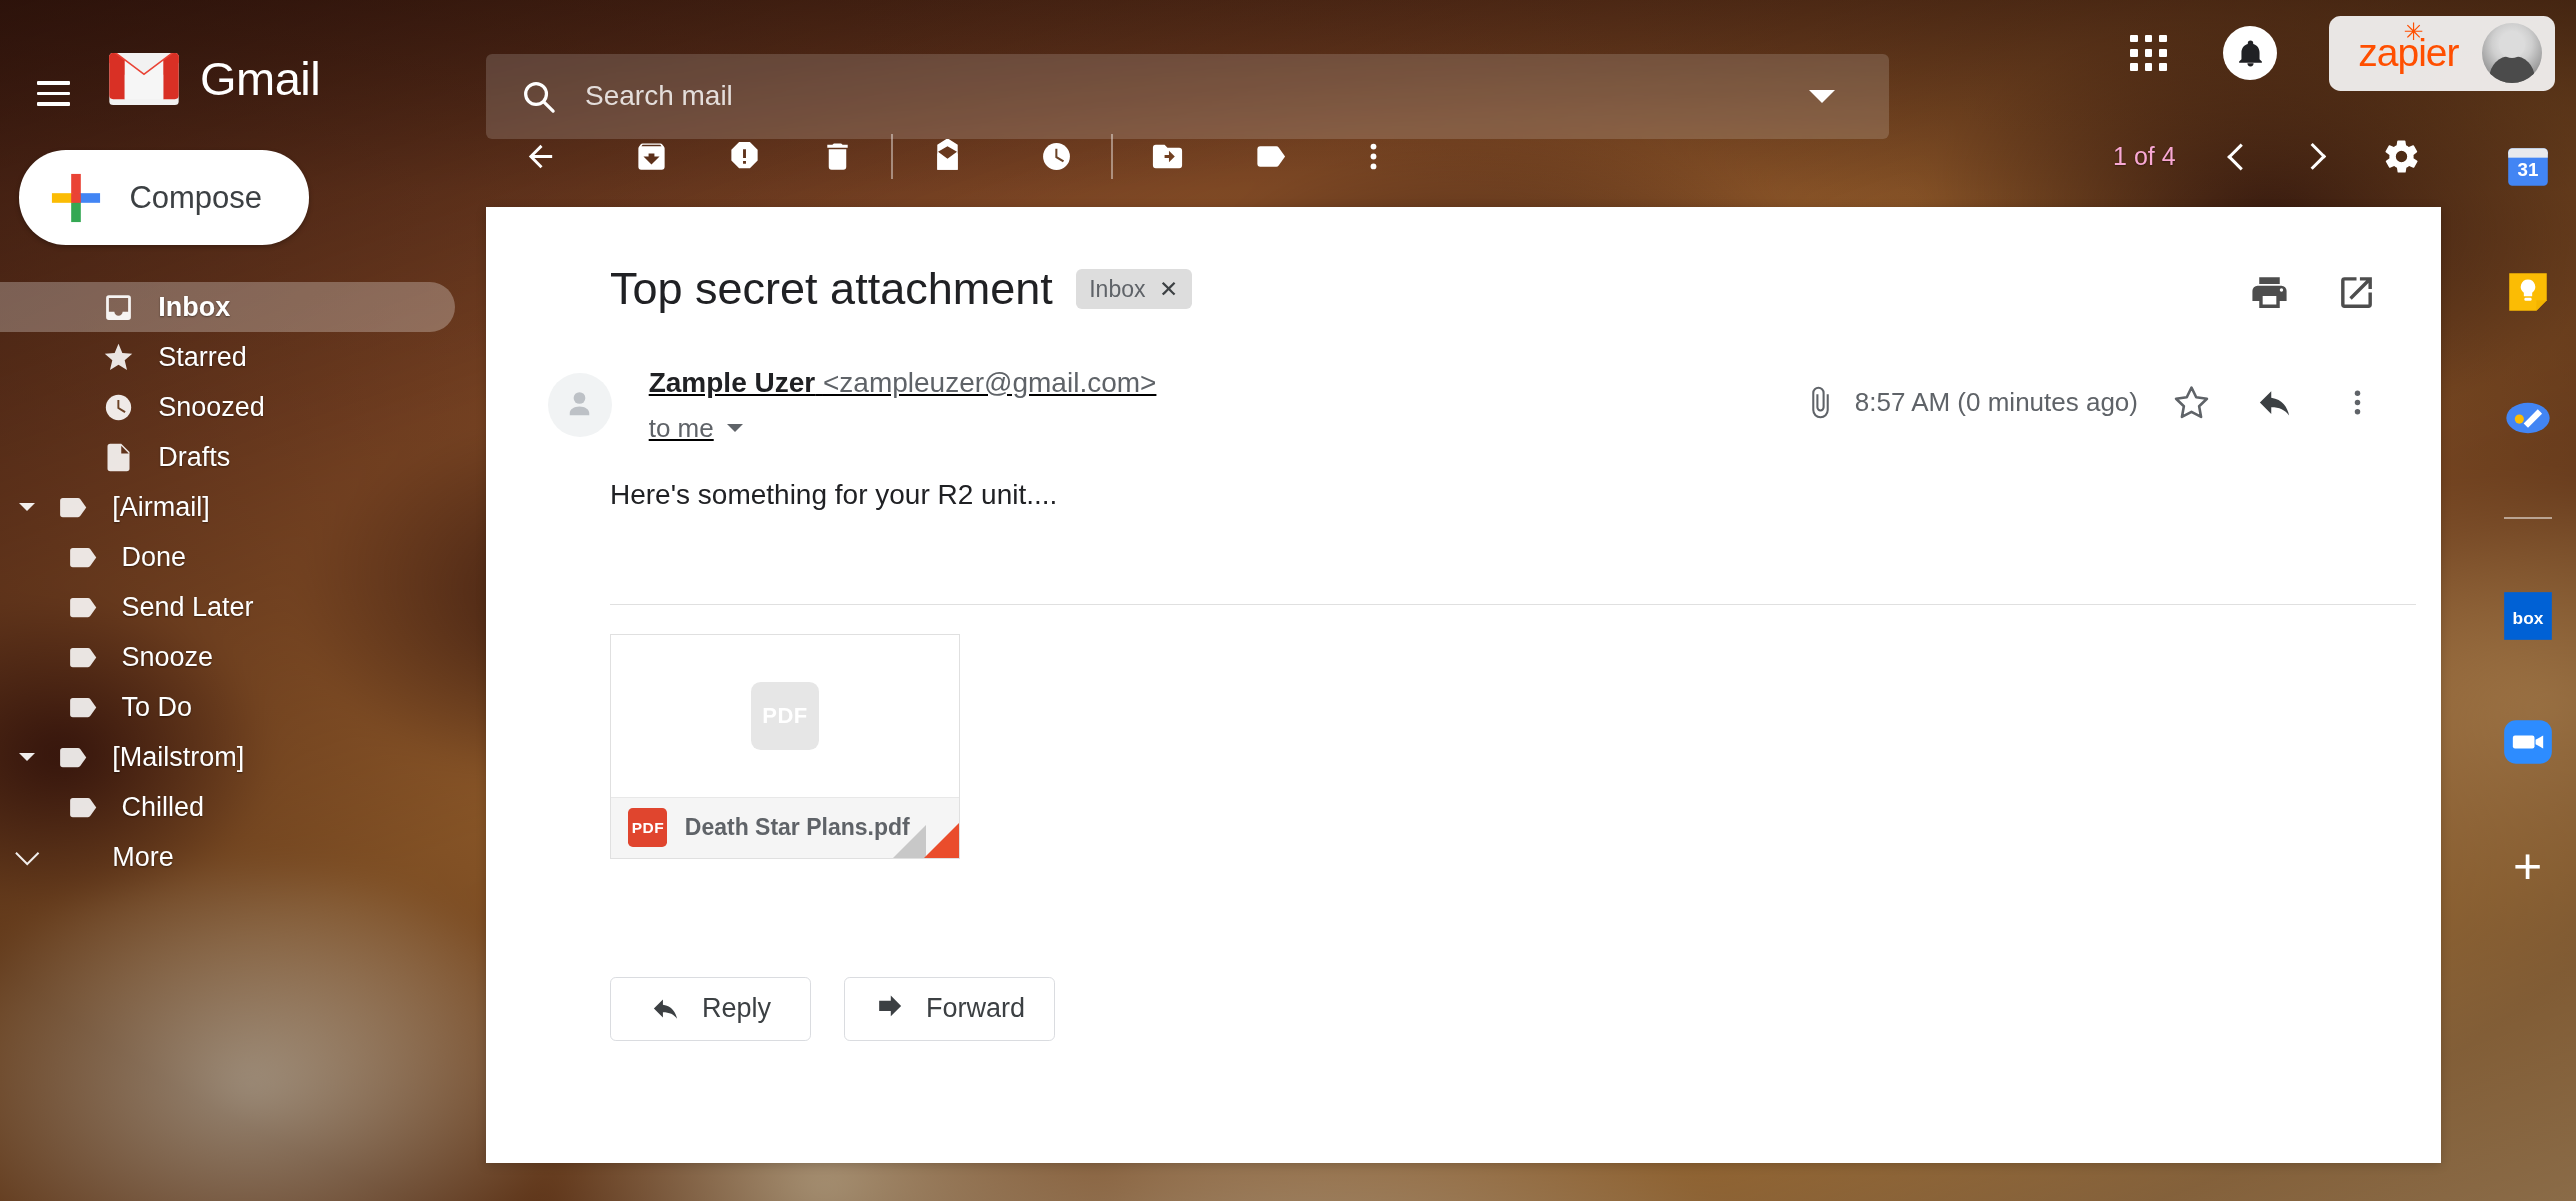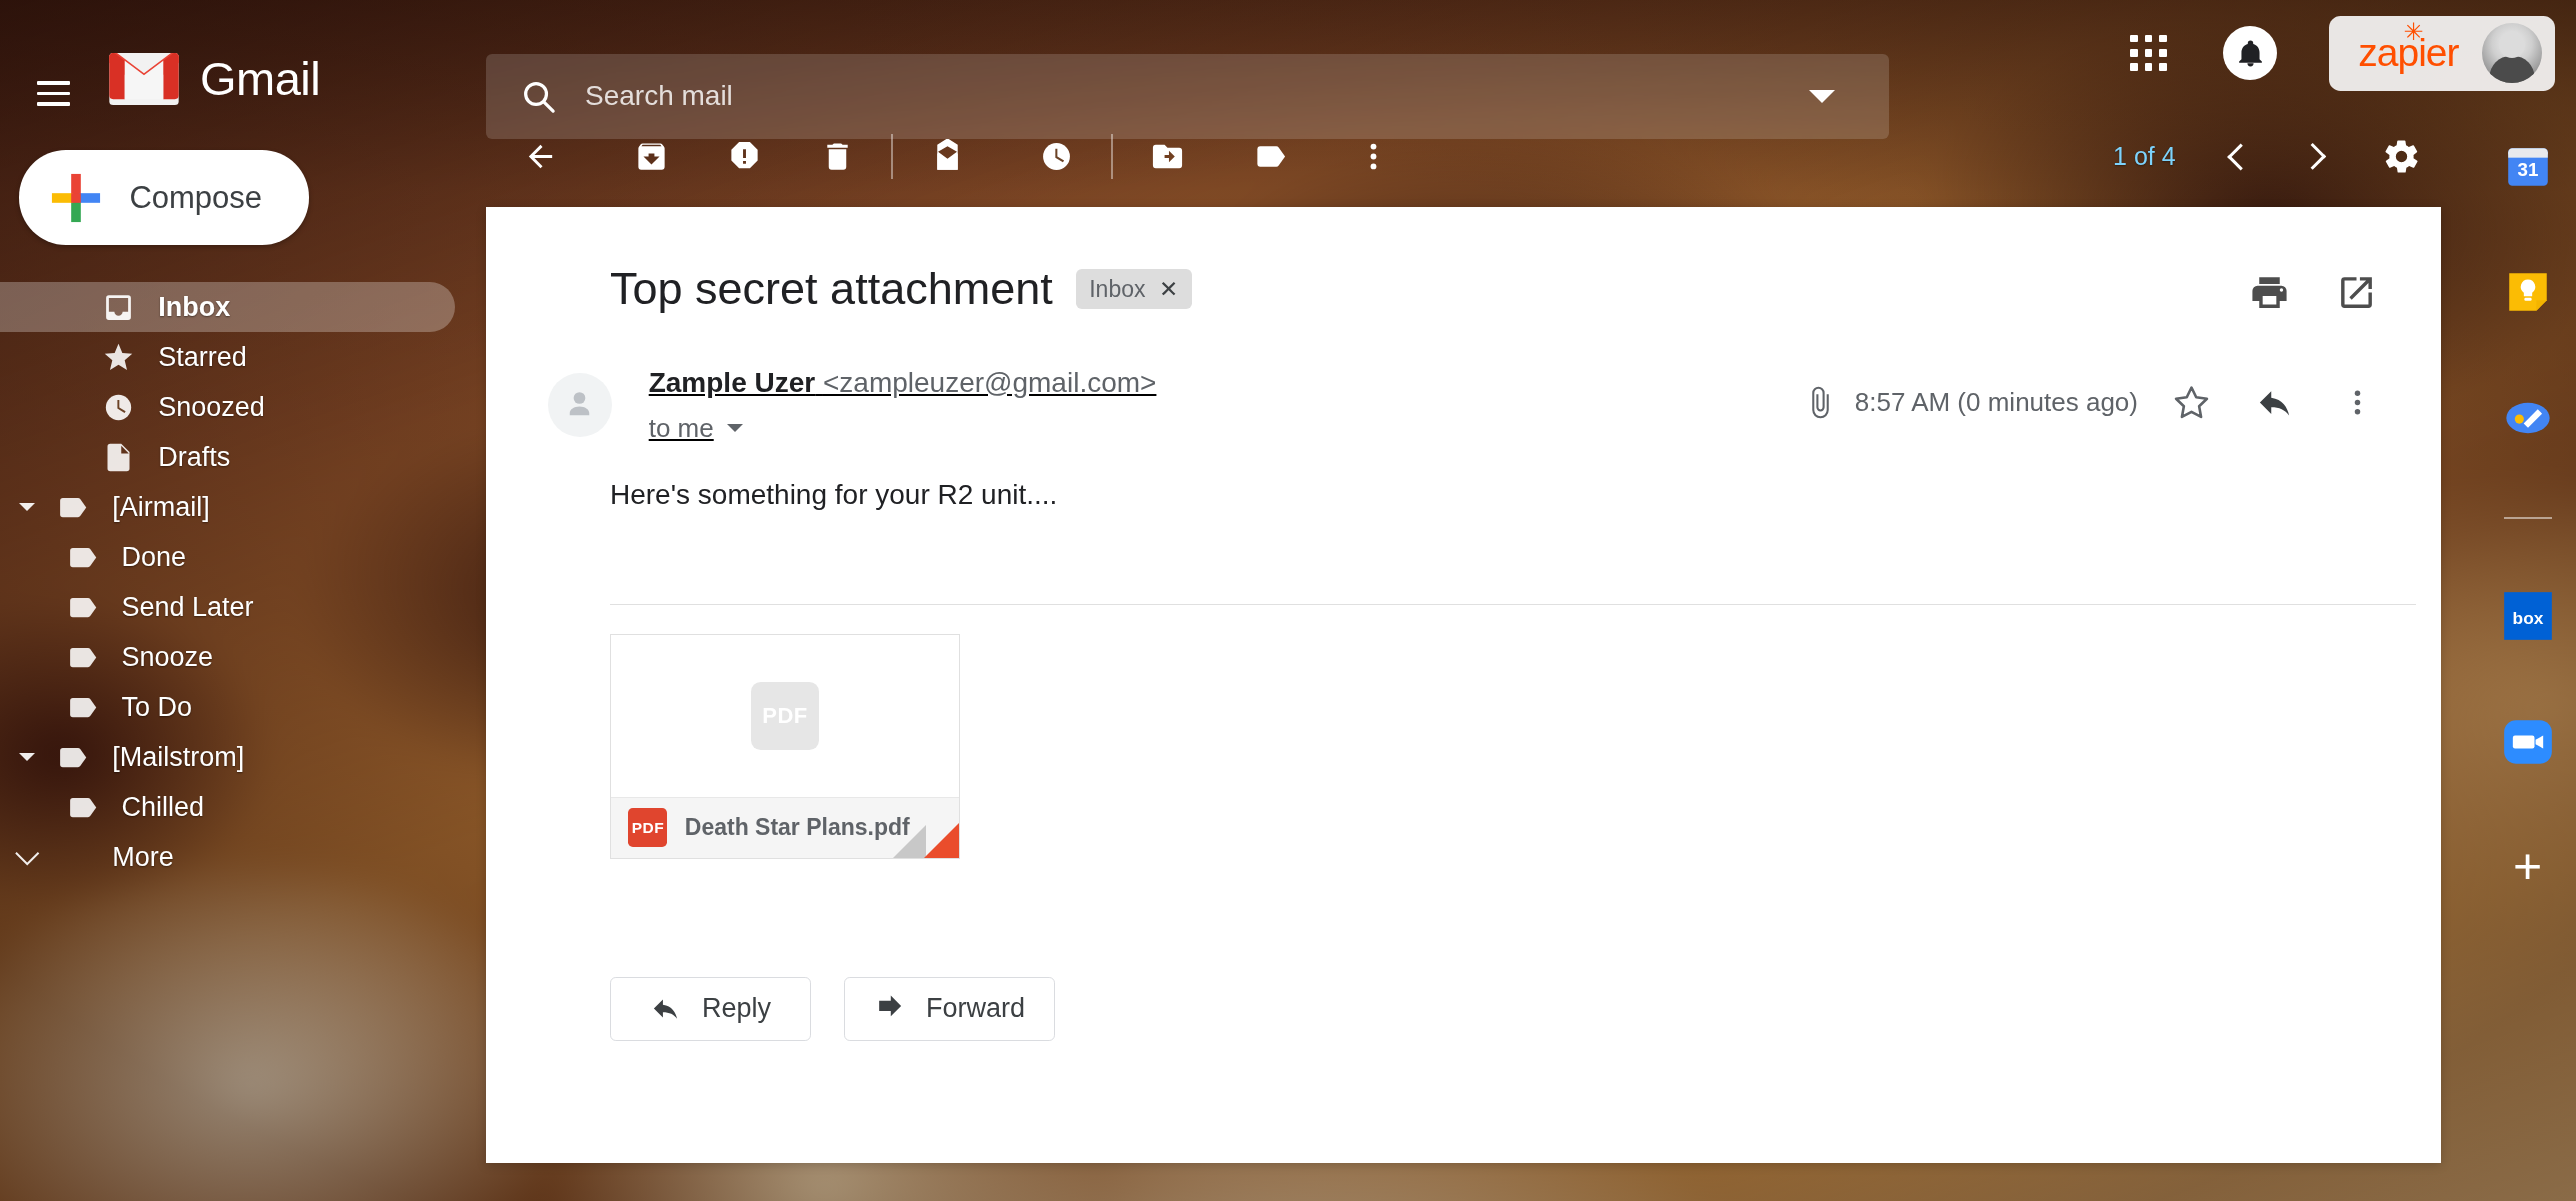--- a/index.html
+++ b/index.html
@@ -170,21 +170,21 @@
   .tb-btn {
     width: 70px; height: 70px; display: flex; align-items: center; justify-content: center;
     cursor: pointer; flex: 0 0 auto;
   }
   .tb-sep {
     width: 1.9px; height: 45px; background: rgba(255,255,255,0.42); margin: 0 19.4px;
     flex: 0 0 auto;
   }
   #toolbar-spacer { flex: 1 1 auto; }
   #page-count {
-    color: #7dd3fc; font-size: 25px; margin-right: 29px;
+    color: #f9a8d4; font-size: 25px; margin-right: 29px;
     text-shadow: 0 1px 1.9px rgba(0,0,0,0.4);
   }
   .chev-btn { width: 72px; height: 70px; display: flex; align-items: center; justify-content: center; cursor: pointer; }
   .chev {
     width: 19.4px; height: 19.4px; border-top: 3.9px solid #ffffff; border-right: 3.9px solid #ffffff;
   }
   .chev.left { transform: rotate(-135deg); }
   .chev.right { transform: rotate(45deg); }
 
   

